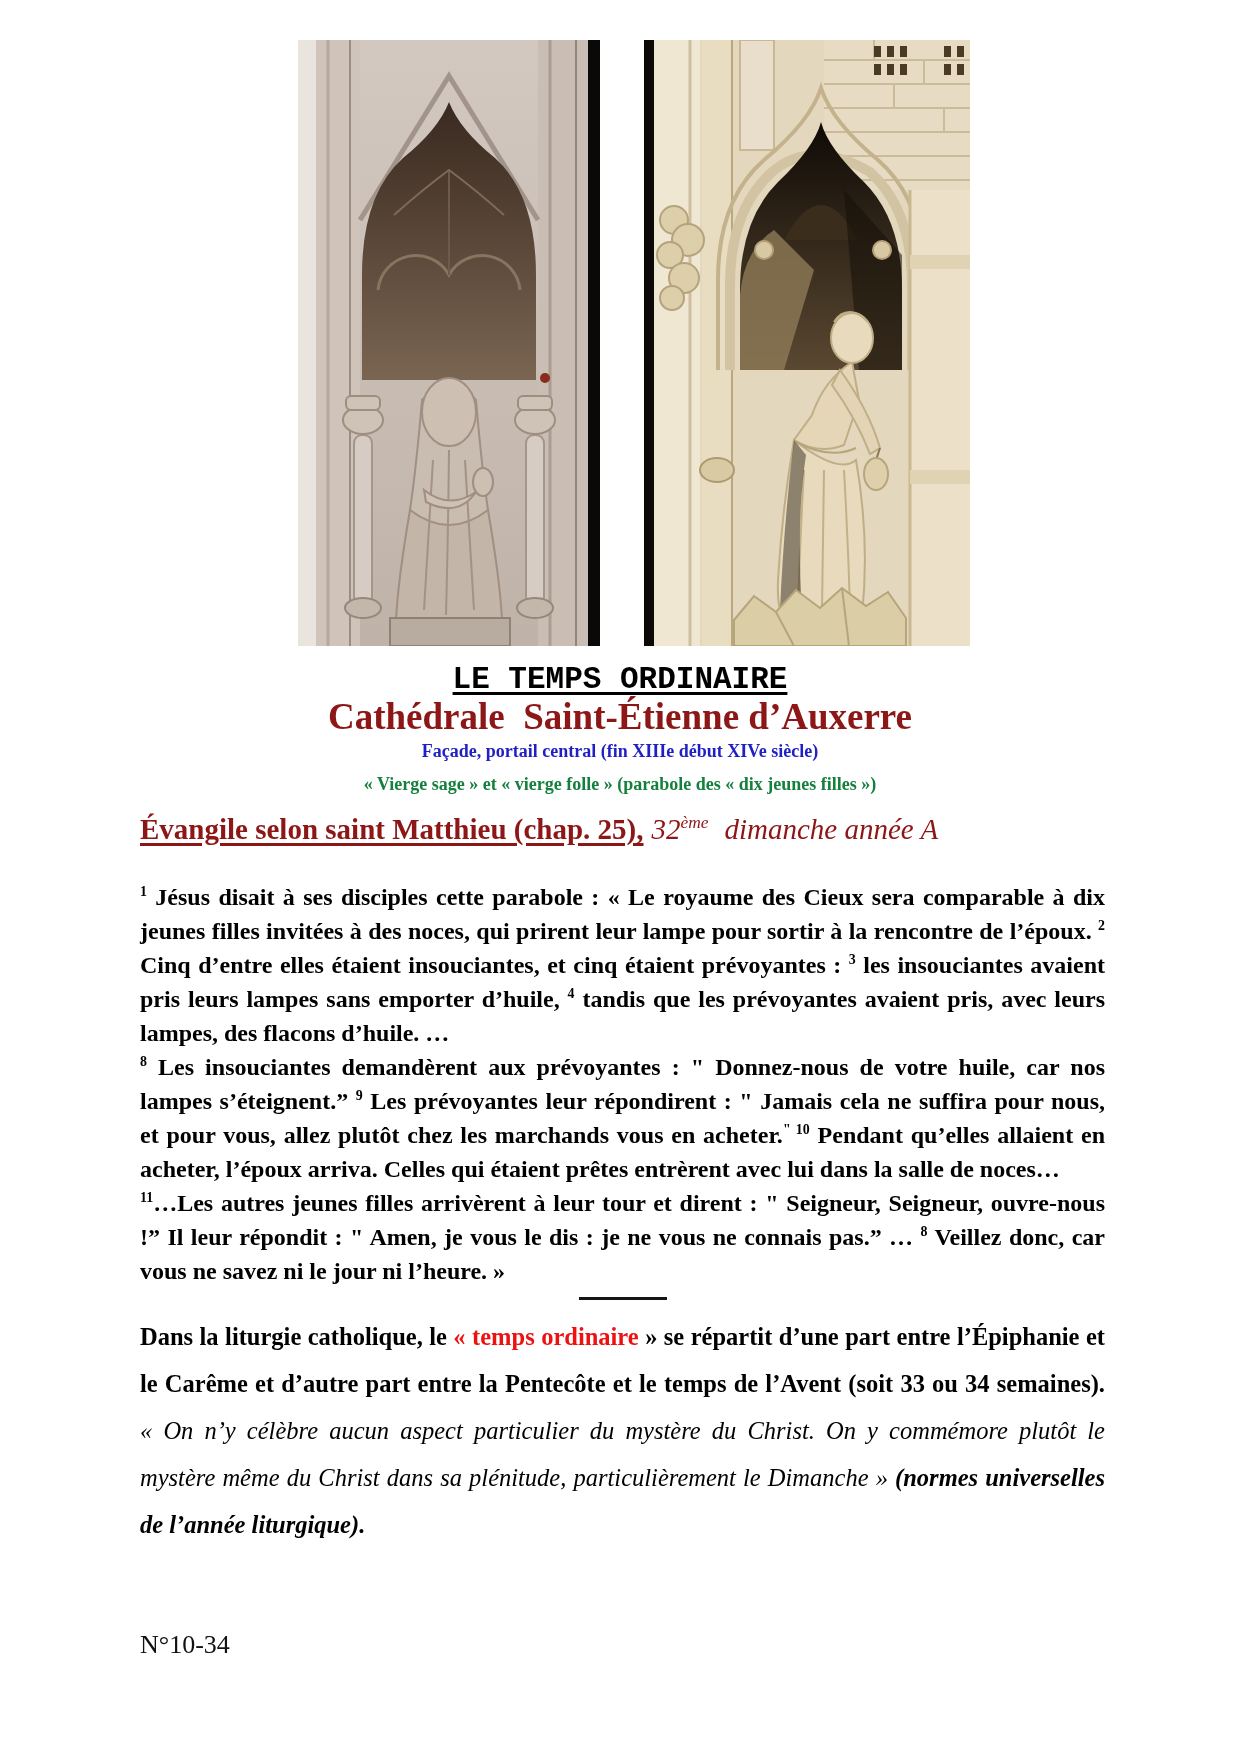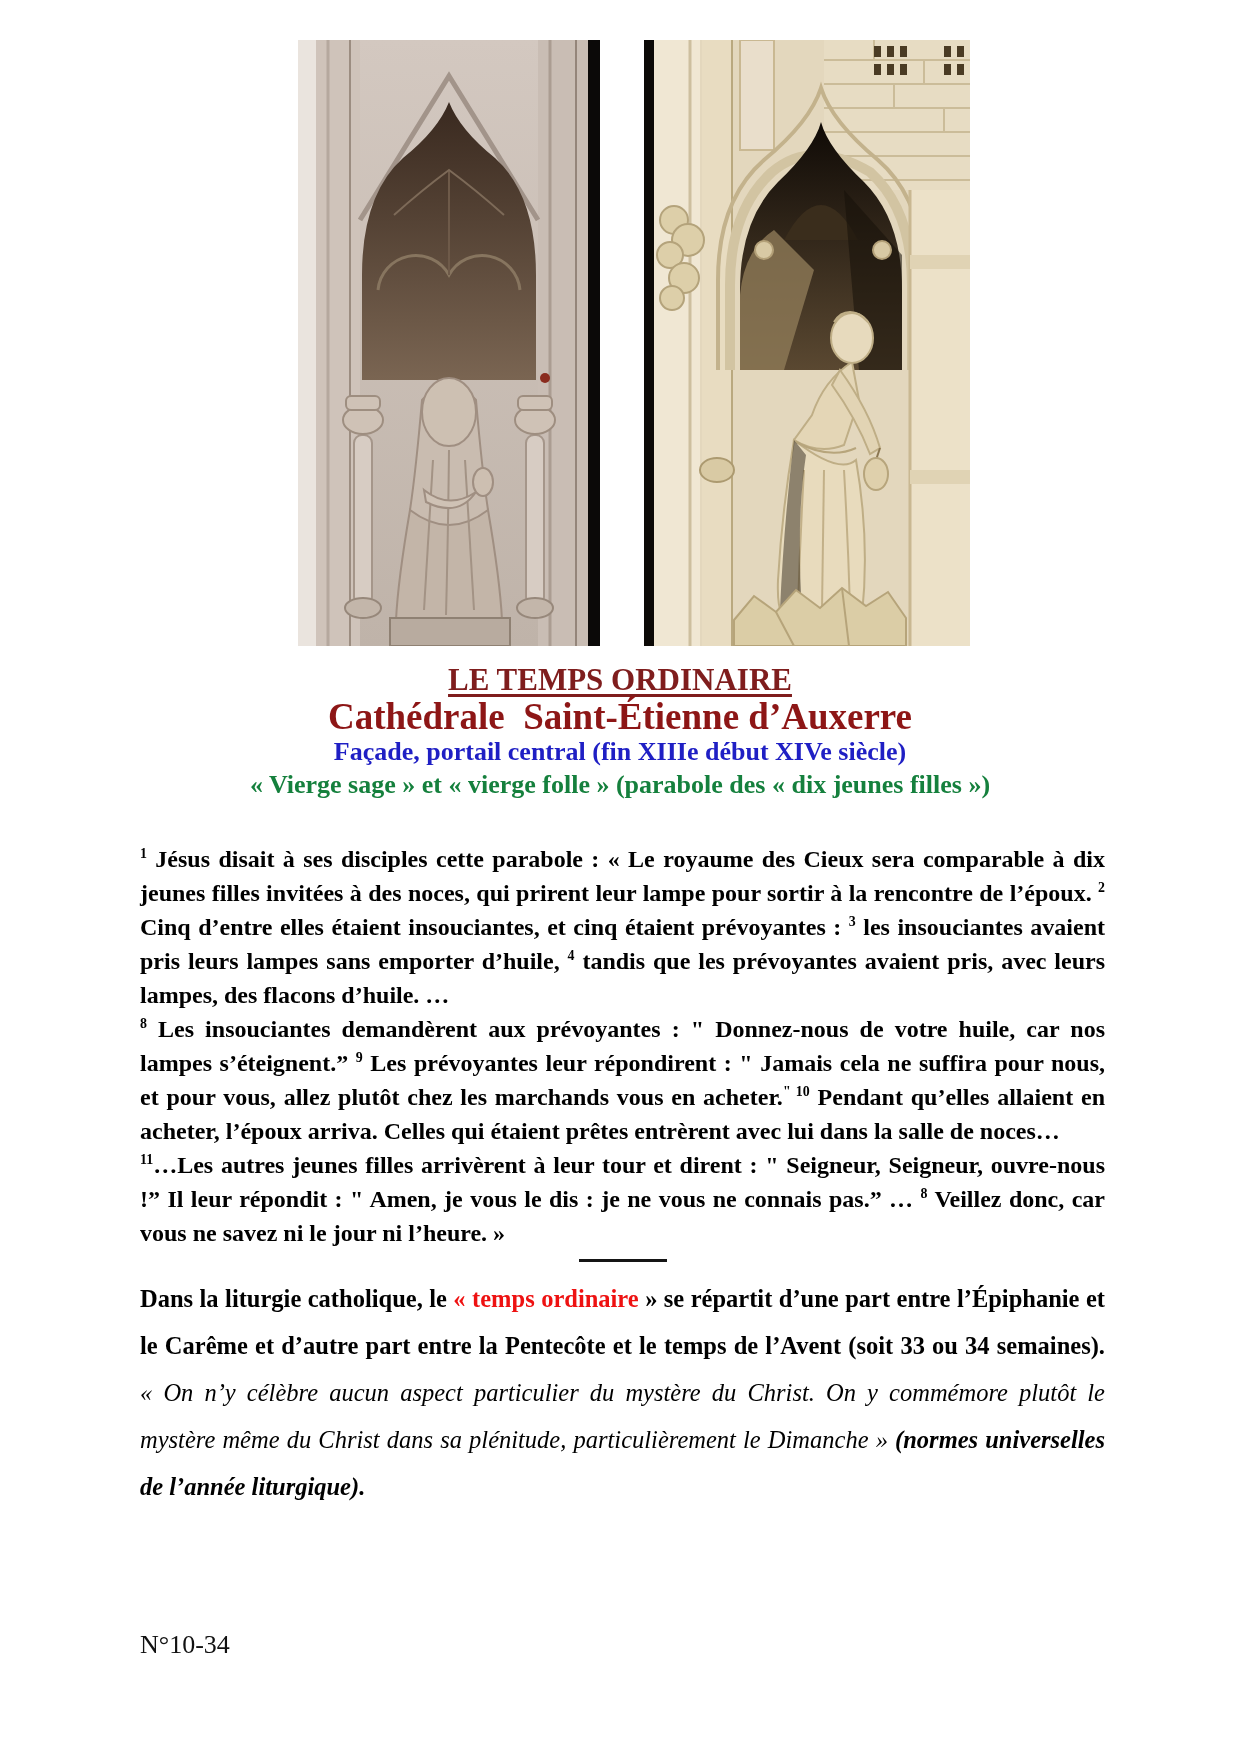--- a/index.html
+++ b/index.html
@@ -13,21 +13,21 @@
   
   .photo{position:absolute;top:40px;}
   .photo-left{left:298px;}
   .photo-right{left:644px;}
   .photo svg{display:block;}
   
   .titles{position:absolute;top:661px;left:0;width:100%;text-align:center;}
   .main-title{font-size:31px;font-weight:bold;line-height:38px;}
   .main-title .u{text-decoration:underline;text-decoration-thickness:2.5px;text-underline-offset:4px;}
   .subtitle{font-size:37px;font-weight:bold;line-height:36px;white-space:pre-wrap;}
-  .blue-line{font-size:26px;font-weight:bold;line-height:33px;}
+  .blue-line{font-size:18px;font-weight:bold;line-height:33px;}
   
   .content{position:absolute;top:810px;left:140px;width:965px;}
   .gospel-heading{font-size:29px;line-height:38px;margin-bottom:9px;}
   .gospel-heading .u{font-weight:bold;text-decoration:underline;text-decoration-thickness:2.5px;text-underline-offset:4px;}
   .gospel-heading .it{font-style:italic;margin-left:8px;}
   .gospel-heading .it .rest{margin-left:16px;}
   .gospel-heading sup{font-size:60%;line-height:0;vertical-align:super;}
   .gospel-body{font-size:24px;font-weight:bold;line-height:34px;text-align:justify;margin-top:32px;}
   .gospel-body p{margin:0;}
   .gospel-body sup, .commentary sup{font-size:58%;line-height:0;vertical-align:super;font-weight:bold;}
@@ -168,29 +168,32 @@
       <path d="M90,580 L110,556 L132,572 L152,550 L176,568 L198,548 L222,566 L244,552 L262,578 L262,606 L90,606 Z" fill="#dbcda6" stroke="#b6a47a" stroke-width="2"></path>
       <path d="M132,572 L150,606 M198,548 L205,606" stroke="#b6a47a" stroke-width="2" fill="none"></path>
       <rect x="266" y="150" width="60" height="456" fill="#ece1c8"></rect>
       <path d="M266,150 V606" stroke="#c9b892" stroke-width="3" fill="none"></path>
       <rect x="266" y="215" width="60" height="14" fill="#e0d3b4"></rect>
       <rect x="266" y="430" width="60" height="14" fill="#e0d3b4"></rect>
     </svg>
   </div>
 
   <div class="titles">
-    <div class="main-title" style="color:#7f1d1d;">
+    <div class="main-title" style="color:#000000;font-family:Liberation Mono, monospace;">
       <span class="u">LE TEMPS ORDINAIRE</span>
     </div>
     <div class="subtitle" style="color:#8d1616;">Cathédrale  Saint-Étienne d’Auxerre</div>
     <div class="blue-line" style="color:#1f1fc4;">Façade, portail central (fin XIIIe début XIVe siècle)</div>
     <div class="blue-line" style="color:#15803d;">« Vierge sage » et « vierge folle » (parabole des « dix jeunes filles »)</div>
   </div>
 
   <div class="content">
+    <div class="gospel-heading" style="color:#8d1616;">
+      <span class="u">Évangile selon saint Matthieu (chap. 25),</span><span class="it"><span>32</span><sup>ème</sup><span class="rest">dimanche année A</span></span>
+    </div>
 
     <div class="gospel-body">
         <p><sup>1</sup><span> Jésus disait à ses disciples cette parabole : « Le royaume des Cieux sera comparable à dix jeunes filles invitées à des noces, qui prirent leur lampe pour sortir à la rencontre de l’époux. </span><sup>2</sup><span> Cinq d’entre elles étaient insouciantes, et cinq étaient prévoyantes : </span><sup>3</sup><span> les insouciantes avaient pris leurs lampes sans emporter d’huile, </span><sup>4</sup><span> tandis que les prévoyantes avaient pris, avec leurs lampes, des flacons d’huile. …</span></p>
         <p><sup>8</sup><span> Les insouciantes demandèrent aux prévoyantes : " Donnez-nous de votre huile, car nos lampes s’éteignent.” </span><sup>9</sup><span> Les prévoyantes leur répondirent : " Jamais cela ne suffira pour nous, et pour vous, allez plutôt chez les marchands vous en acheter.</span><sup>" 10</sup><span> Pendant qu’elles allaient en acheter, l’époux arriva. Celles qui étaient prêtes entrèrent avec lui dans la salle de noces…</span></p>
         <p><sup>11</sup><span>…Les autres jeunes filles arrivèrent à leur tour et dirent : " Seigneur, Seigneur, ouvre-nous !” Il leur répondit : " Amen, je vous le dis : je ne vous ne connais pas.” … </span><sup>8</sup><span> Veillez donc, car vous ne savez ni le jour ni l’heure. »</span></p>
       </div>
 
     <div class="separator"></div>
 
     <div class="commentary">

